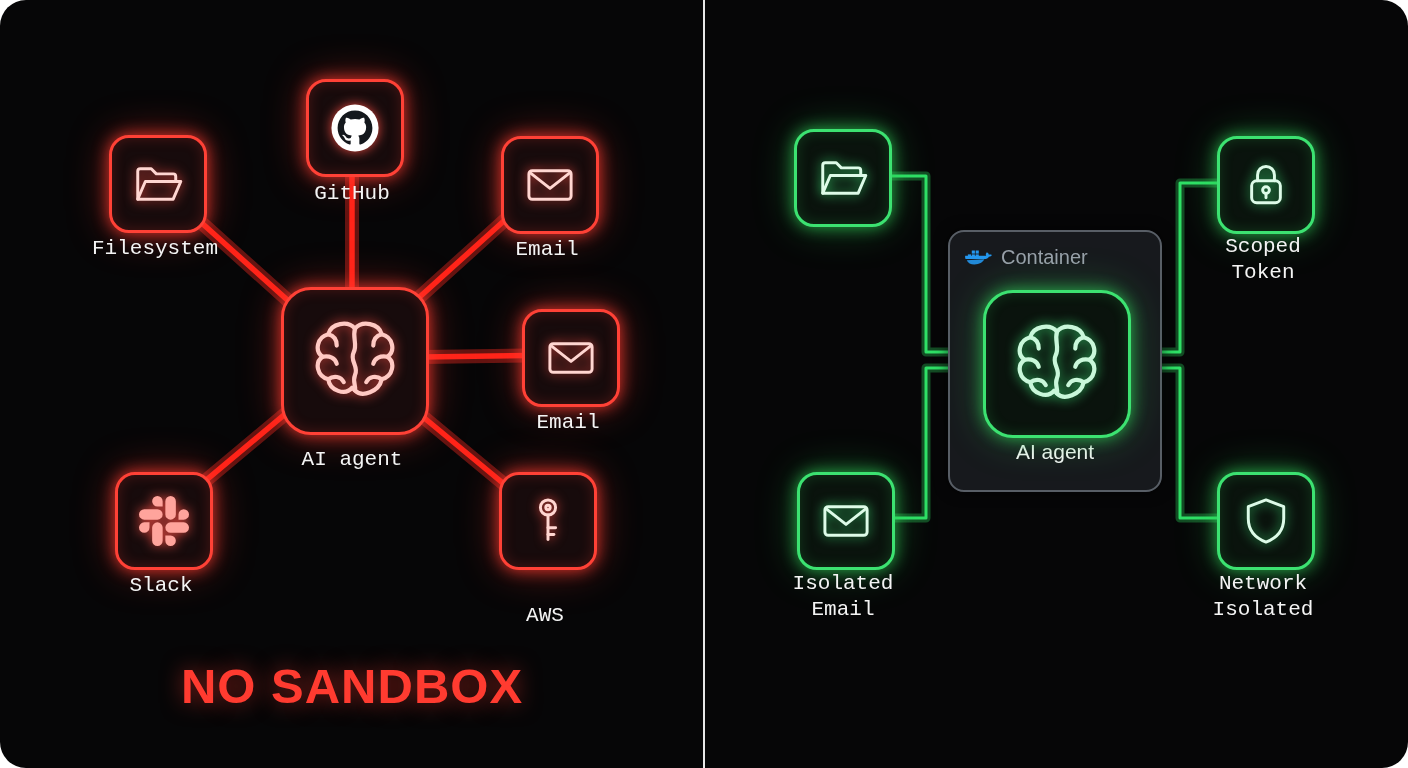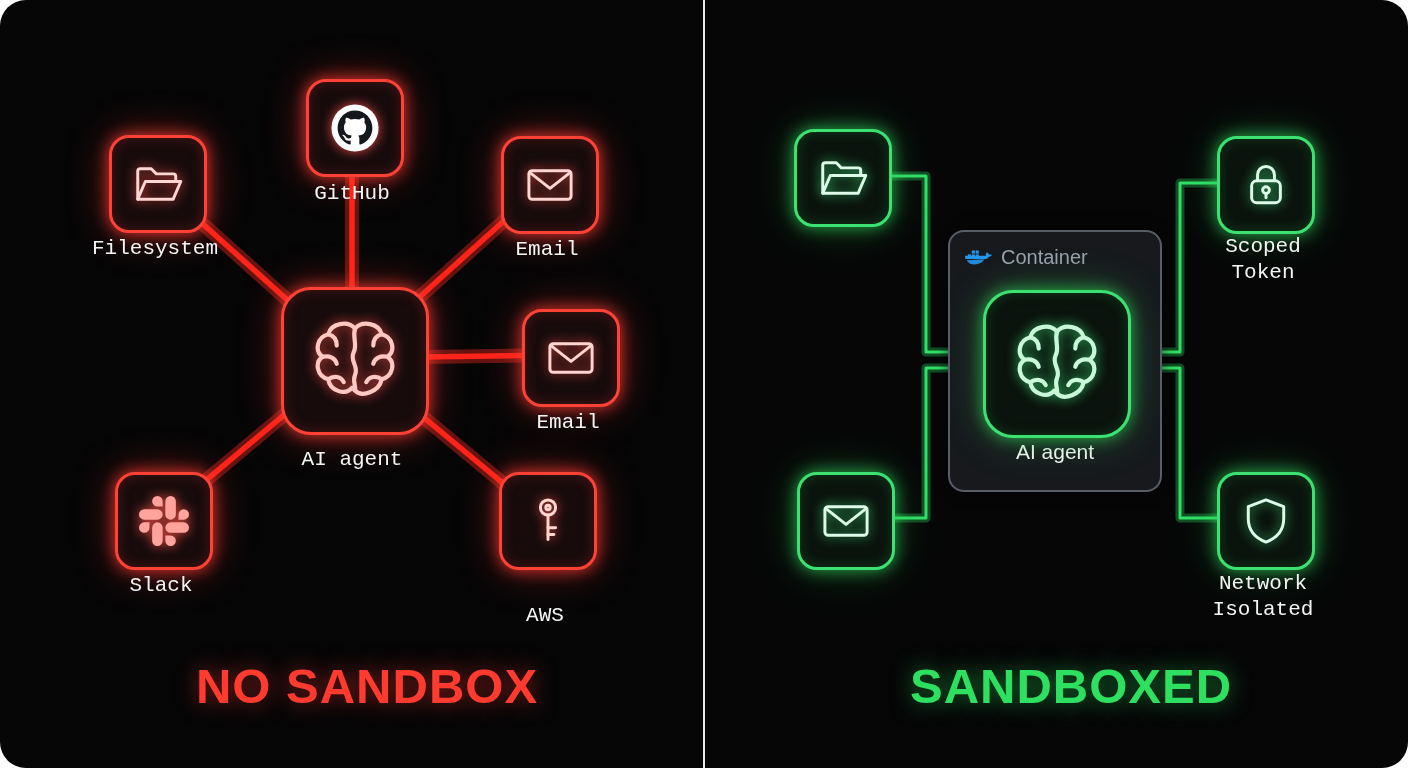--- a/index.html
+++ b/index.html
@@ -30,21 +30,21 @@
 
   .container-box{position:absolute;z-index:2;left:948px;top:230px;width:210px;height:258px;
     background:#17191d;border:2px solid #585e66;border-radius:16px;
     box-shadow:0 0 14px rgba(0,0,0,.6);}
   .container-header{position:absolute;left:14px;top:14px;display:flex;align-items:center;gap:9px;}
   .container-header .ch-label{color:#99a0aa;font-size:20px;}
   .container-agent{position:absolute;left:33px;top:58px;}
   .container-agent-label{position:absolute;left:0;right:0;top:208px;text-align:center;color:#f4f4f4;font-size:21px;}
 
   .side-title{position:absolute;z-index:3;top:658px;width:704px;text-align:center;
-    font-size:49px;font-weight:bold;letter-spacing:1px;padding-left:15px;}
+    font-size:49px;font-weight:bold;letter-spacing:1px;}
   .title-left{left:0;color:#ff3b30;text-shadow:0 0 22px rgba(255,59,48,.55);}
   .title-right{left:704px;color:#2ee05f;text-shadow:0 0 22px rgba(46,224,95,.55);}
 </style>
 </head>
 <body>
 
 <div class="canvas">
   <div class="panel">
 
     <svg class="wires" width="1408" height="768" viewBox="0 0 1408 768">
@@ -213,26 +213,26 @@
     </div>
 
     <div class="node green-node" style="left:797px;top:472px">
       <span class="icon green-glyph">
         <svg width="54" height="54" viewBox="0 0 64 64" fill="none" stroke="#ddfbe8" stroke-width="3.5" stroke-linejoin="round" stroke-linecap="round">
           <rect x="7" y="15" width="50" height="34" rx="4"></rect>
           <path d="M9 18 L32 36 L55 18"></path>
         </svg>
       </span>
     </div>
+    <div class="node-label" style="left:843px;top:571px;width:110px">Isolated Email</div>
 
     <div class="node green-node" style="left:1217px;top:472px">
       <span class="icon green-glyph">
         <svg width="54" height="54" viewBox="0 0 64 64" fill="none" stroke="#ddfbe8" stroke-width="3.5" stroke-linejoin="round" stroke-linecap="round">
           <path d="M32 7 L53 15 V29 C53 43 45 52 32 57 C19 52 11 43 11 29 V15 Z"></path>
         </svg>
       </span>
     </div>
     <div class="node-label" style="left:1263px;top:571px;width:130px">Network Isolated</div>
 
-    <div class="side-title title-right">SANDBOXED</div>
 
   </div>
 </div>
 
 </body></html>

